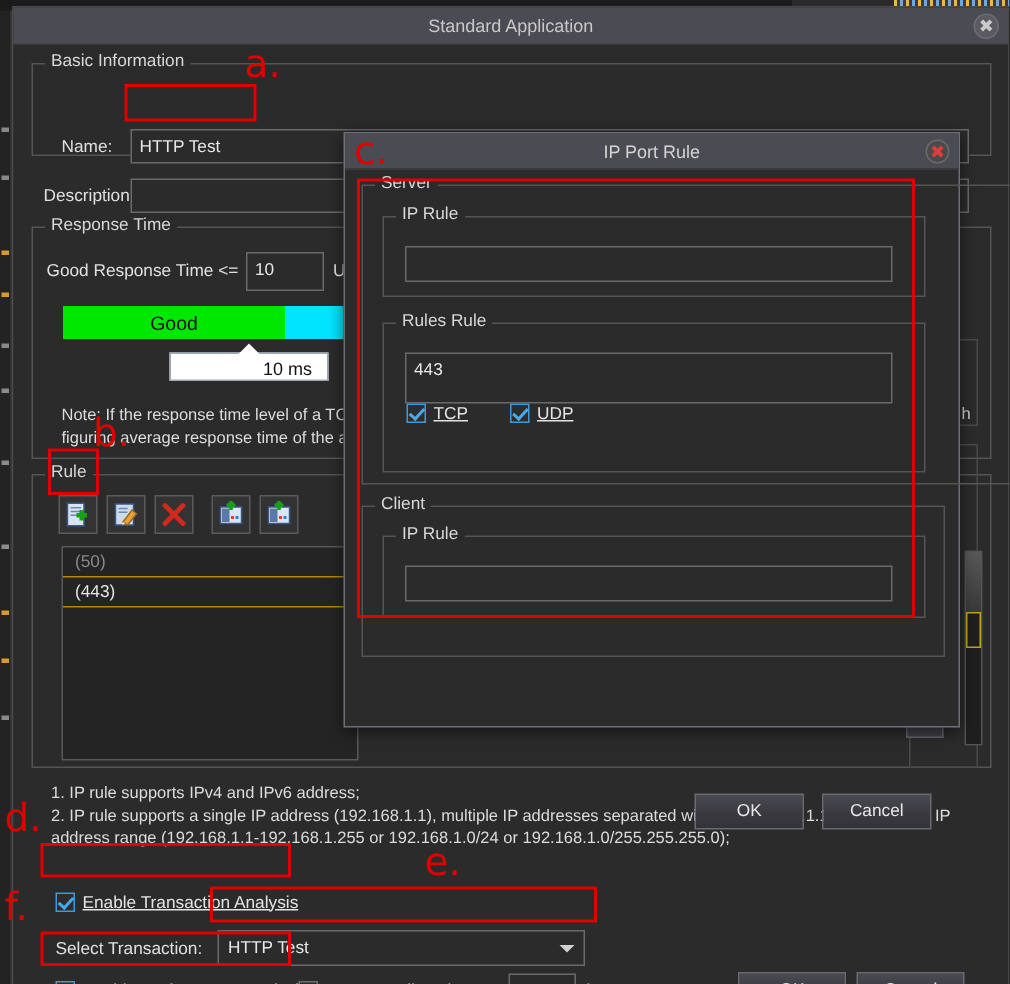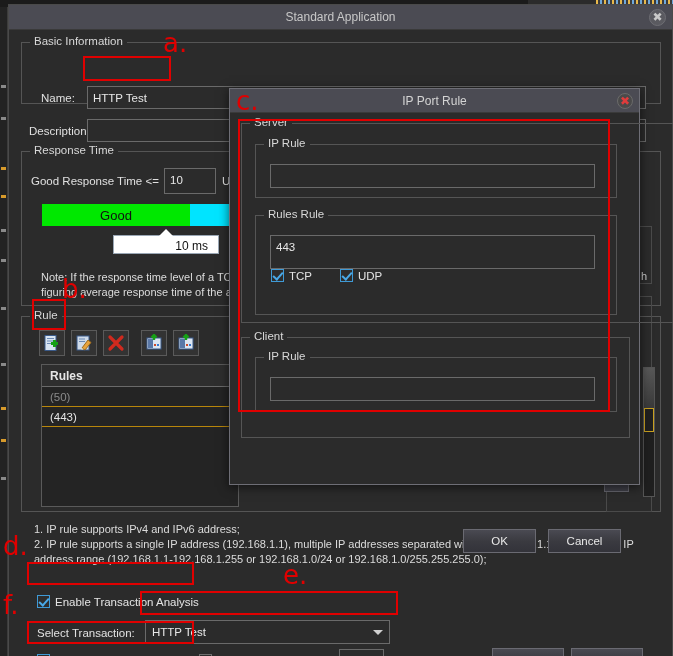--- a/index.html
+++ b/index.html
@@ -107,21 +107,21 @@
   }
   .list-row {
     height: 20px; display: flex; align-items: center; padding-left: 8px;
     font-size: 11.5px; border-bottom: 1px solid #b8860b; color: #e6e6e6;
   }
   .list-row.dim { color: #8a8a8a; }
 
   .note { position: absolute; color: #dcdcdc; font-size: 11px; line-height: 15px; }
 
   
-  .cb { display: inline-flex; align-items: center; gap: 5px; font-size: 11.5px; color: #e4e4e4; }
+  .cb { display: inline-flex; align-items: center; gap: 5px; font-size: 11.5px; color: #e4e4e4; text-decoration: underline; }
   .cbx {
     width: 13px; height: 13px; border: 1px solid #3f9ad6; background: #2d2d2d;
     display: inline-block; position: relative; flex: 0 0 auto;
   }
   .cbx.on:after {
     content: ""; position: absolute; left: 3px; top: 0px; width: 4px; height: 8px;
     border: solid #49a9e8; border-width: 0 2px 2px 0; transform: rotate(42deg);
   }
   .cbx.off { border-color: #6e6e6e; }
 
@@ -266,21 +266,20 @@
         <svg width="18" height="18" viewBox="0 0 18 18">
           <rect x="2" y="4" width="14" height="11" fill="#dce6f2" stroke="#3a5a8a"></rect>
           <rect x="3" y="5" width="5" height="9" fill="#5a78a8"></rect>
           <rect x="9" y="10" width="2" height="2" fill="#d04a2a"></rect>
             <rect x="12" y="10" width="2" height="2" fill="#3a7ad0"></rect>
           <path d="M9 1 L9 6 M6.5 3.5 L9 1 L11.5 3.5" stroke="#16a016" stroke-width="2.4" fill="none"></path>
         </svg>
       </div>
 
       <div class="list" style="left:32px; top:334px; width:198px; height:143px;">
-        <div class="list-head">Rules</div>
         <div class="list-row dim">(50)</div>
         <div class="list-row">(443)</div>
       </div>
 
       <div class="ghost" style="left:597px; top:196px; width:46px; height:58px;"></div>
       <div class="ghost-txt" style="left:632px; top:240px;">h</div>
       <div class="ghost" style="left:597px; top:266px; width:46px; height:216px;"></div>
       <div class="ghost-fill" style="left:634px; top:337px; width:12px; height:130px; background:#1f1f1f; border:1px solid #555;"></div>
       <div class="ghost-fill" style="left:635px; top:338px; width:10px; height:40px; background:linear-gradient(180deg,#585858,#3a3a3a);"></div>
       <div class="ghost-yellow" style="left:635px; top:378px; width:10px; height:24px;"></div>

